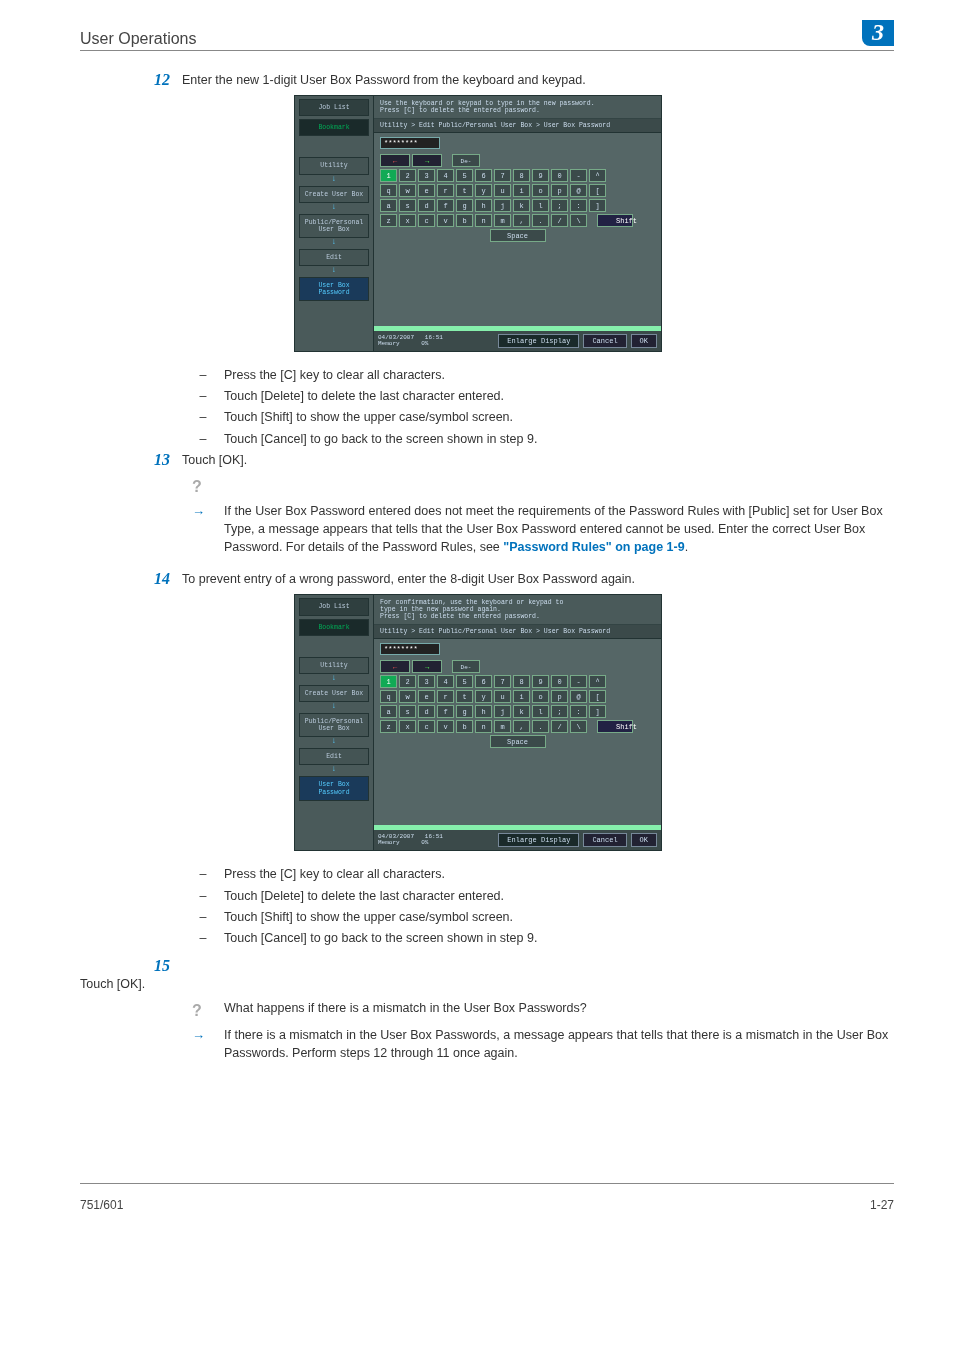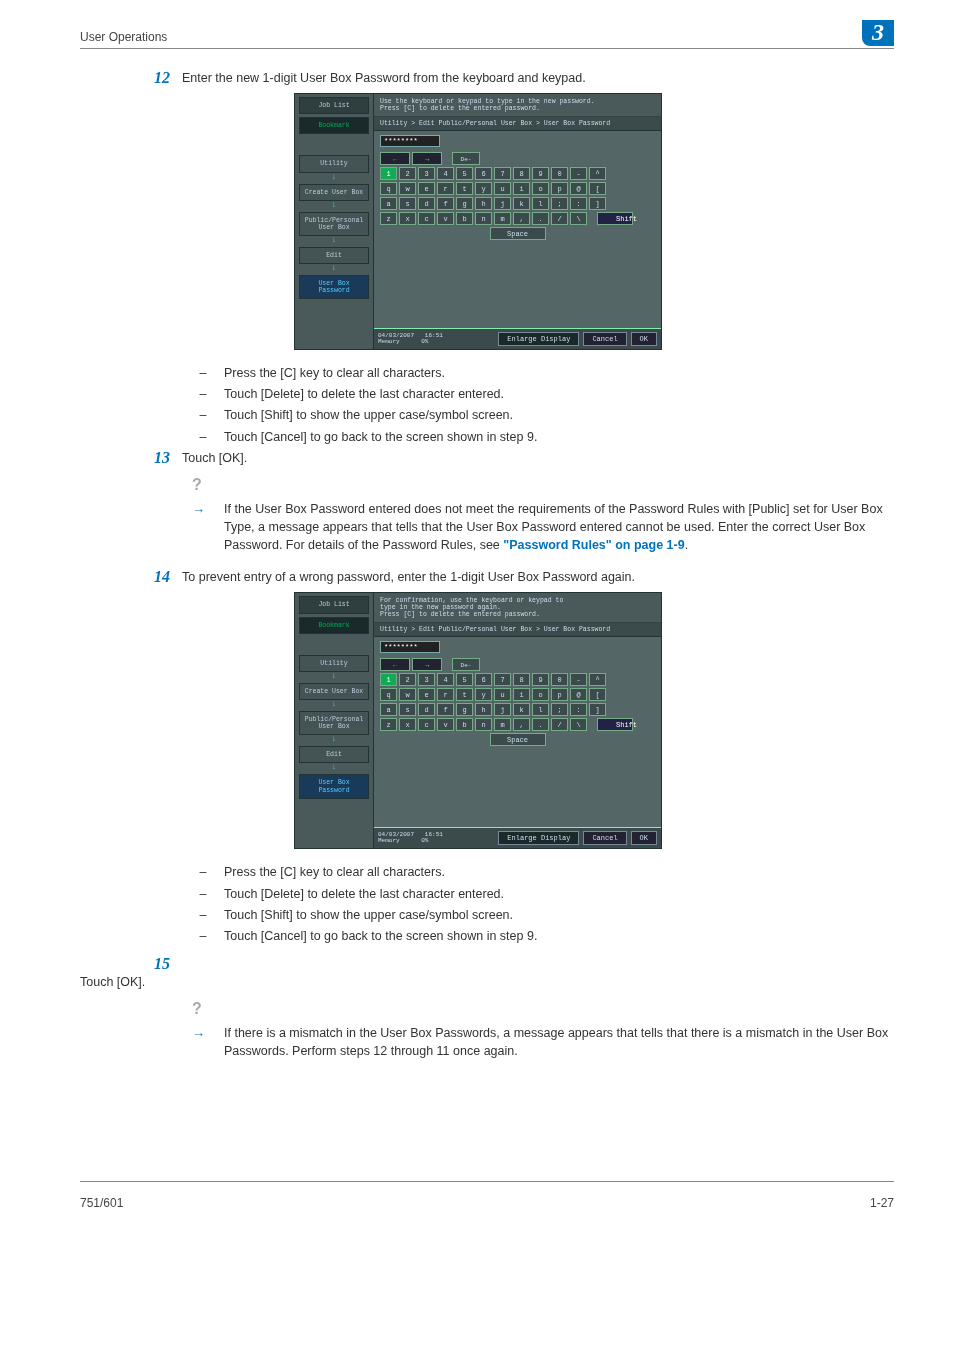--- a/index.html
+++ b/index.html
@@ -17,21 +17,21 @@
   }
   .header {
     display: flex;
     justify-content: space-between;
     align-items: flex-start;
     border-bottom: 1px solid #888;
     padding-bottom: 2px;
     margin-bottom: 20px;
   }
   .header-left {
-    font-size: 12px;
+    font-size: 16px;
     color: #444;
   }
   .header-right {
     background: #0072bc;
     color: #fff;
     font-style: italic;
     font-weight: bold;
     font-size: 24px;
     width: 32px;
     height: 26px;
@@ -165,21 +165,21 @@
   .ui-key.arrow{ background:#223; color:#f55;}
   .ui-key.arrow.r{ color:#5f5;}
   .ui-key.del{ width:28px; font-size:6px;}
   .ui-key.shift{ width:36px; background:#224; color:#fff;padding-left:18px;}
   .ui-key.highlight{ background:#1a5; color:#fff;}
   .ui-bottom {
     margin-top:auto;
     display:flex; align-items:center;
     padding:3px 4px;
     background:#3b4a4a;
-    border-top:1px solid #86efac;
+    border-top:5px solid #86efac;
     font-size:6px;
     gap:4px;
   }
   .ui-btn {
     background:#223; border:1px solid #789; color:#cde;
     padding:2px 8px; font-size:7px;
   }
   .ui-btn.dark{ background:#1a2a2a;}
   .ui-bottom .dt{ flex:0 0 auto; white-space:pre; line-height:1.1;}
   .ui-bottom .spacer{flex:1;}
@@ -330,21 +330,21 @@
         <span class="qa-icon"><span class="qmark">?</span></span>
       </div>
     <div class="qa-row">
         <span class="qa-icon"><span class="arrow">→</span></span>
       <span><span>If the User Box Password entered does not meet the requirements of the Password Rules with [Public] set for User Box Type, a message appears that tells that the User Box Password entered cannot be used. Enter the correct User Box Password. For details of the Password Rules, see </span><span class="link">"Password Rules" on page 1-9</span><span>.</span></span>
     </div>
   </div>
 
   <div class="step-row" style="margin-top:14px;">
     <div class="step-num">14</div>
-    <div class="step-body">To prevent entry of a wrong password, enter the 1-digit User Box Password again.</div>
+    <div class="step-body">To prevent entry of a wrong password, enter the 8-digit User Box Password again.</div>
   </div>
 
   <div class="ui-shot">
     <div class="ui-left">
       <div class="ui-tab">Job List</div>
       <div class="ui-tab bookmark">Bookmark</div>
       <div style="height:18px;"></div>
       <div class="ui-crumb">Utility</div>
       <div class="ui-arrow-down">↓</div>
       <div class="ui-crumb">Create User Box</div>
@@ -463,20 +463,21 @@
       </div>
   </div>
 
   <div class="step-row" style="margin-top:10px;flex-direction:column;">
     <div class="step-num">15</div>
     <div class="step-body">Touch [OK].</div>
   </div>
   <div class="indent-block">
     <div class="qa-row">
         <span class="qa-icon"><span class="qmark">?</span></span>
+        <span>What happens if there is a mismatch in the User Box Passwords?</span>
       </div>
     <div class="qa-row">
         <span class="qa-icon"><span class="arrow">→</span></span>
         <span>If there is a mismatch in the User Box Passwords, a message appears that tells that there is a mismatch in the User Box Passwords. Perform steps 12 through 11 once again.</span>
       </div>
   </div>
 
   <div class="footer">
     <span>751/601</span>
     <span>1-27</span>

